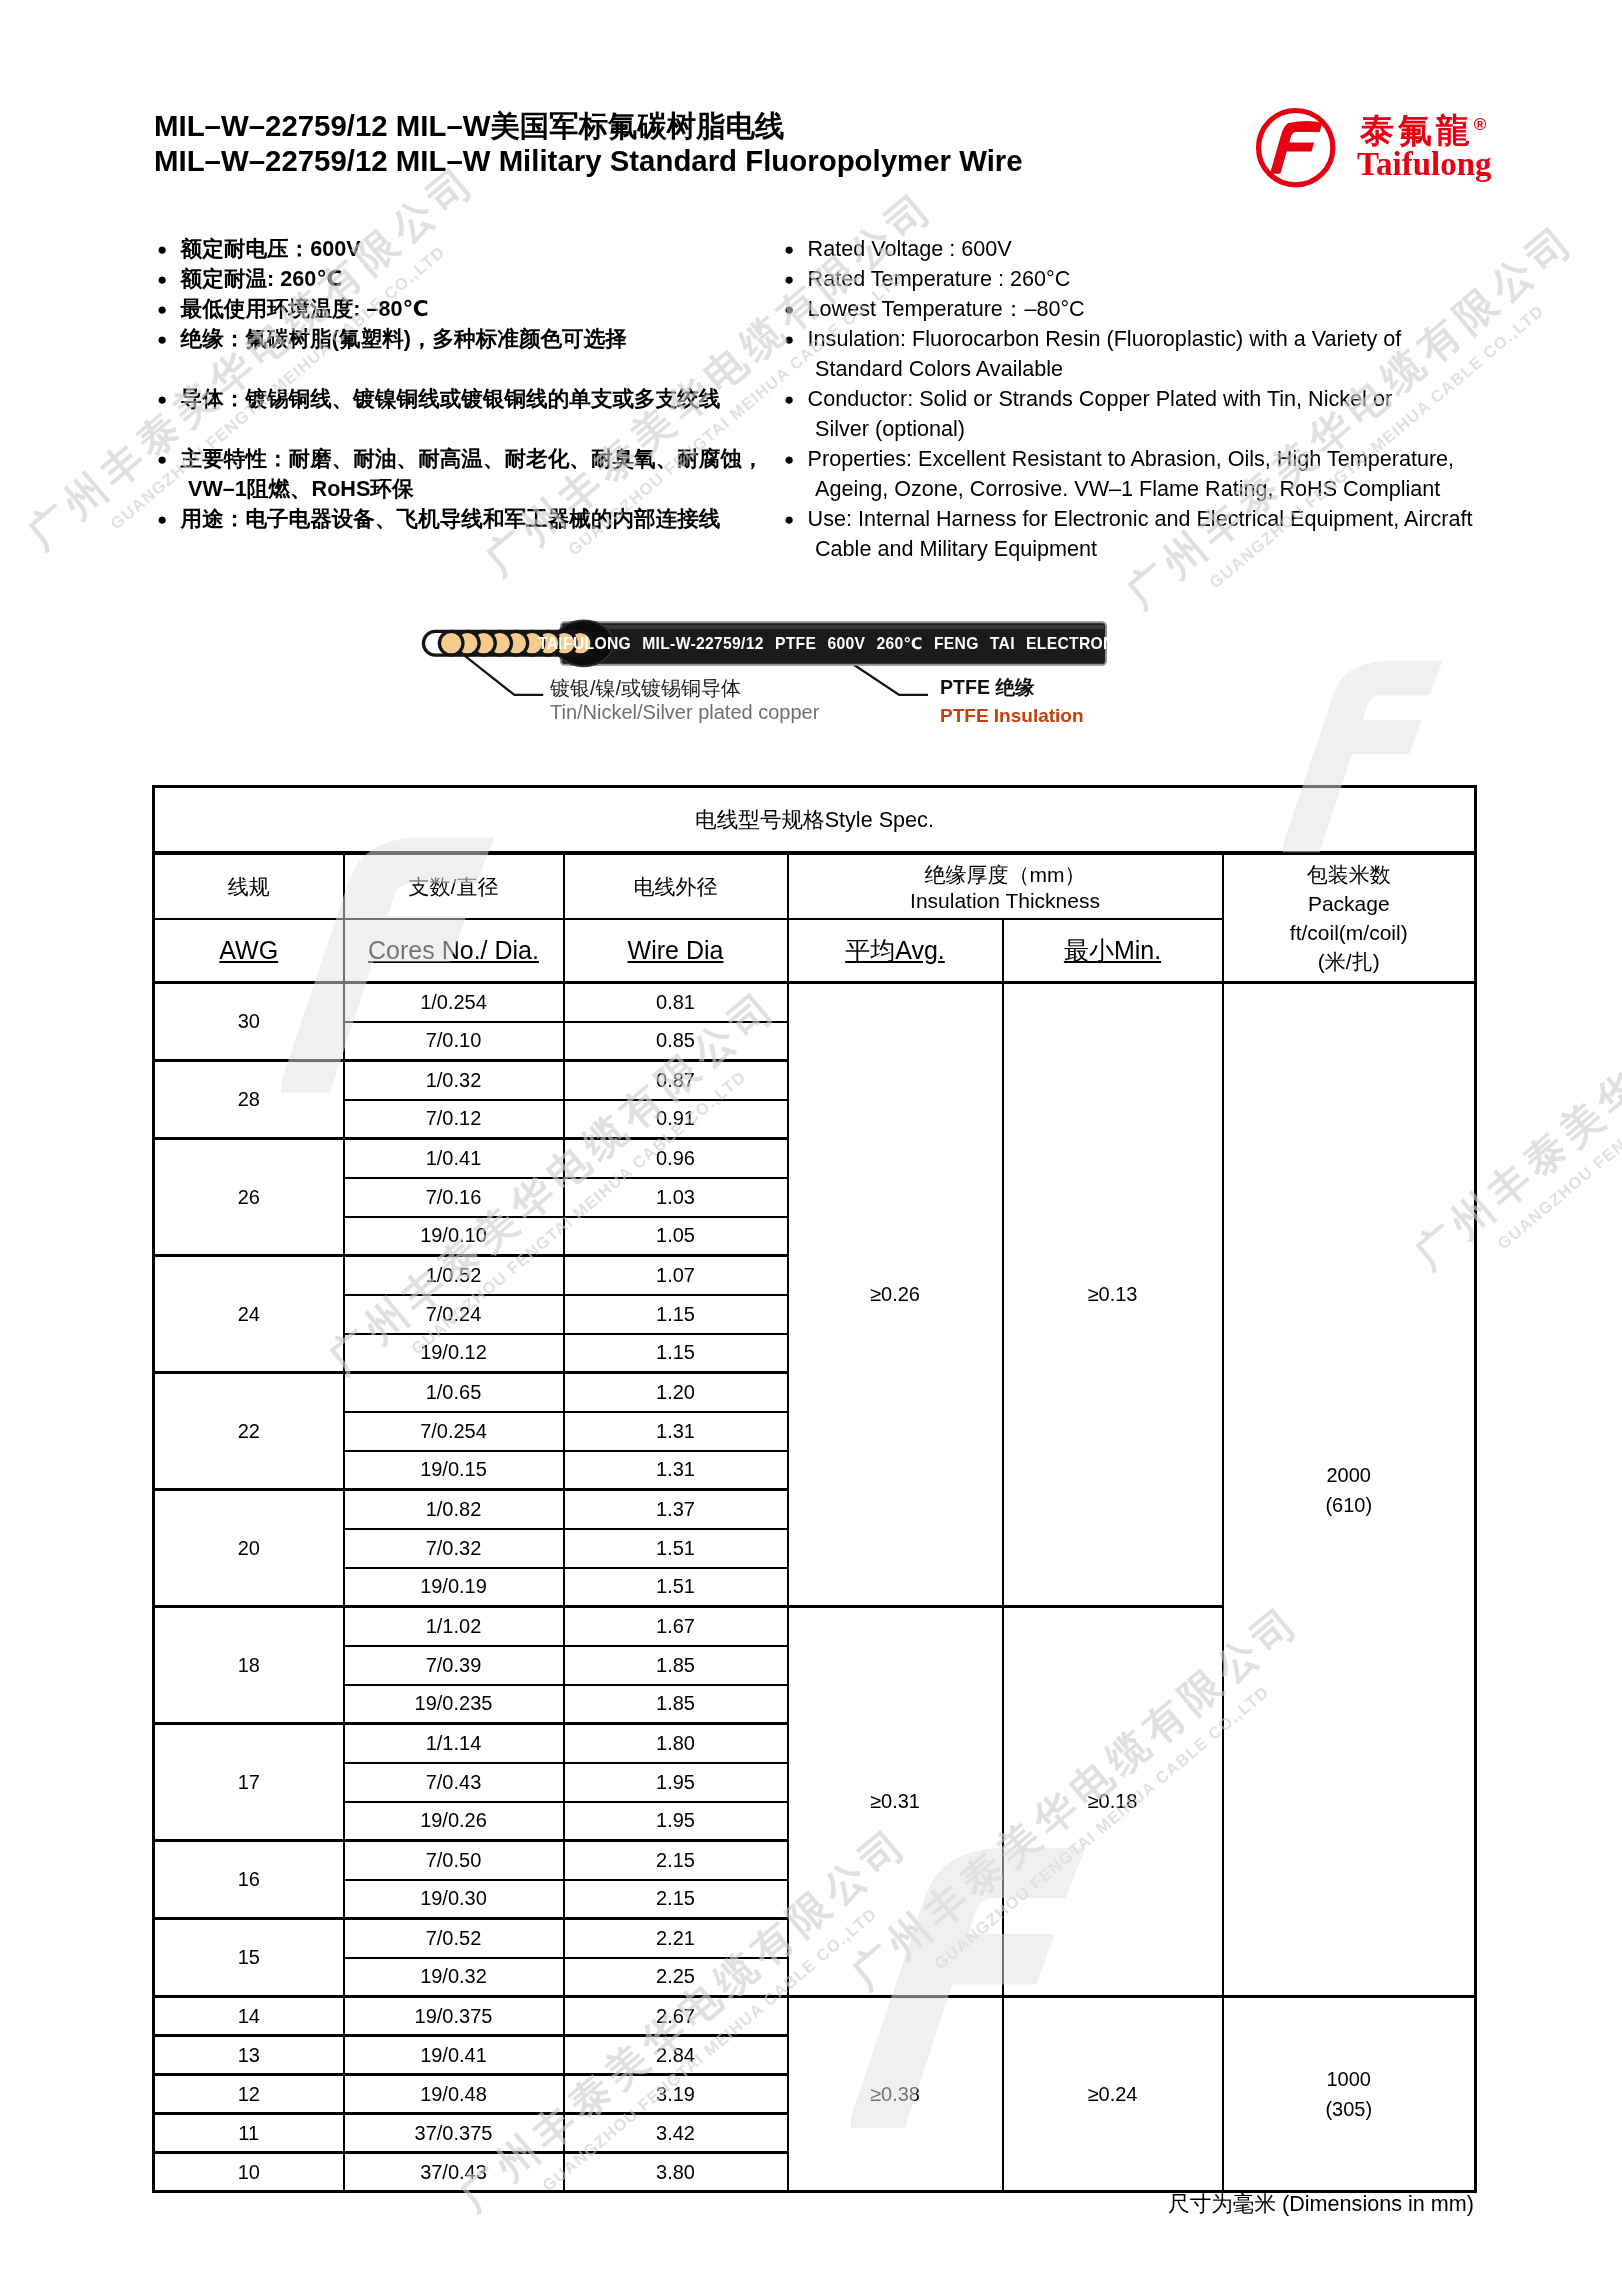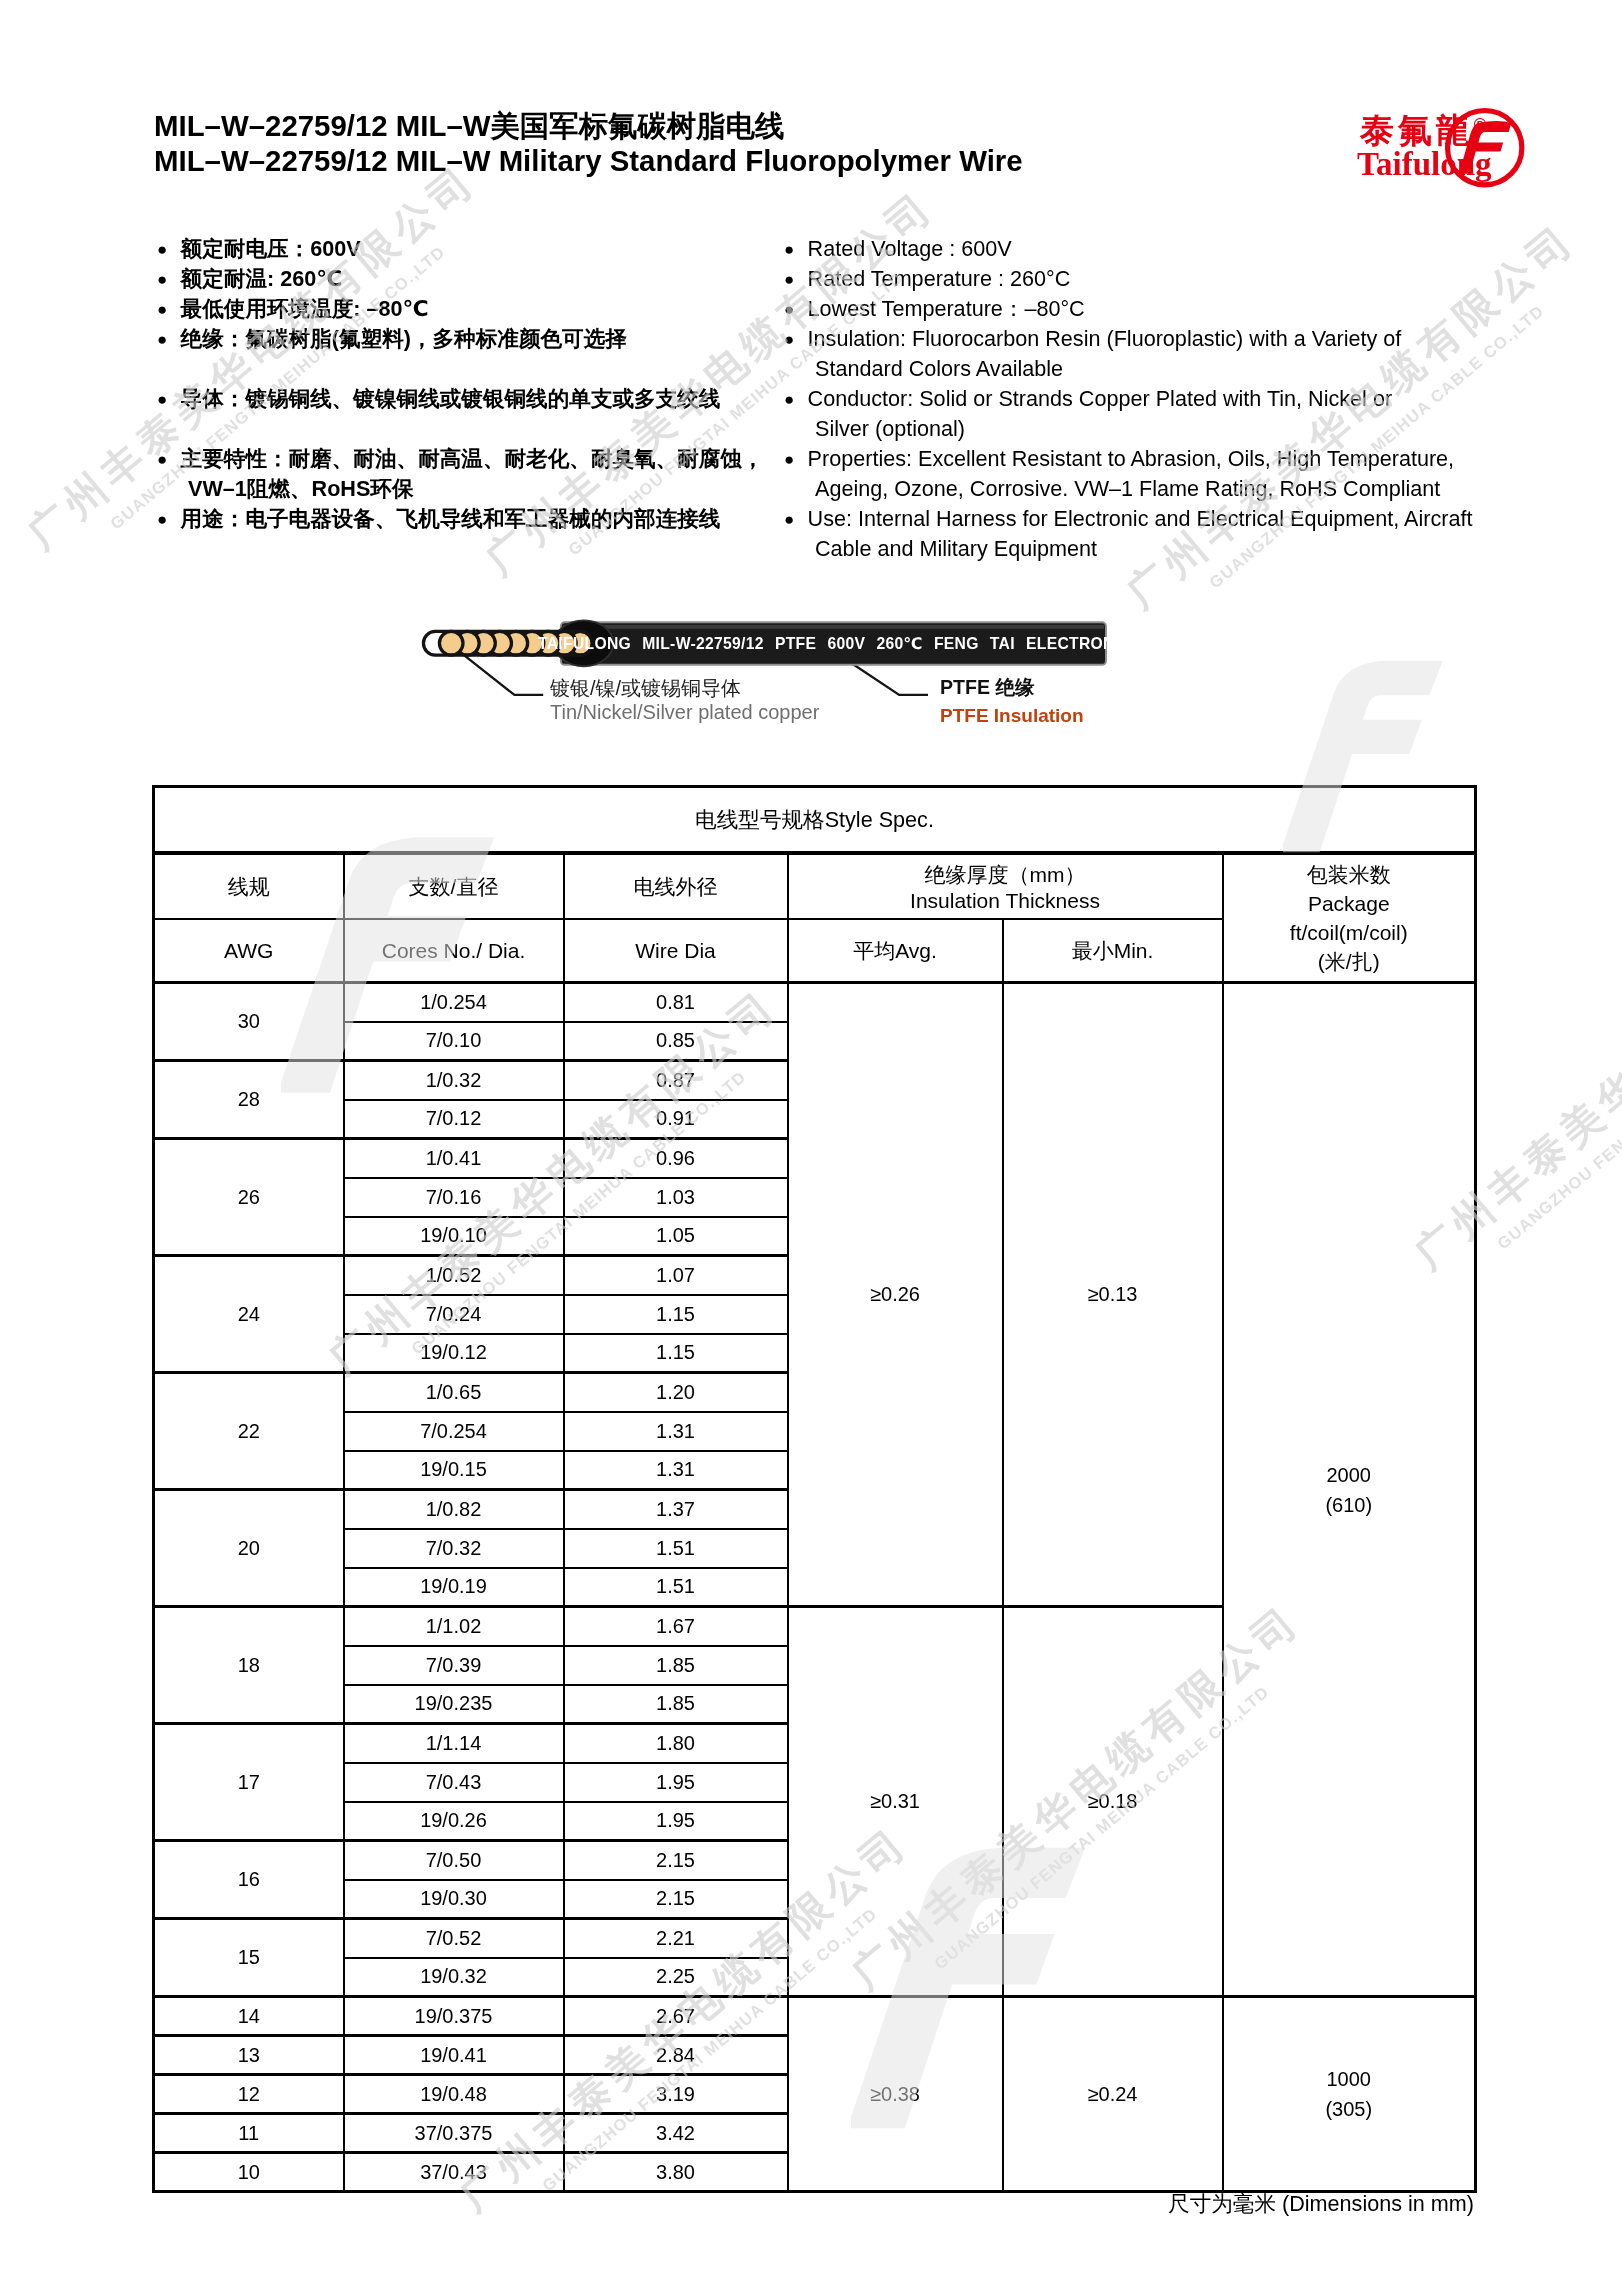--- a/index.html
+++ b/index.html
@@ -13,21 +13,21 @@
   .wm-en{font-size:16.4px;letter-spacing:1.3px;font-weight:600;margin-top:2.6px;}
   .ghost-f{position:absolute;opacity:.5;}
 
   
   #content{position:absolute;inset:0;z-index:1;}
 
   .title-line{position:absolute;left:154px;font-size:29.4px;font-weight:600;letter-spacing:0px;white-space:nowrap;}
   #title1{top:107px;}
   #title2{top:144px;}
 
-  #brand{position:absolute;left:1254px;top:103px;width:275px;height:92px;text-align:right;}
+  #brand{position:absolute;left:1254px;top:103px;width:275px;height:92px;}
   #brand-cn{position:absolute;left:106px;top:5.2px;font-size:34px;font-weight:700;color:#e60012;letter-spacing:3.9px;white-space:nowrap;}
   #brand-cn sup{font-size:17px;letter-spacing:0;}
   #brand-en{position:absolute;left:103px;top:43px;font-size:33px;font-weight:700;color:#e60012;font-family:"Liberation Serif","DejaVu Serif",serif;white-space:nowrap;}
 
   .spec-col{position:absolute;top:234px;}
   #spec-left{left:157px;width:622px;}
   #spec-right{left:784px;width:720px;}
   .spec-line{height:30px;line-height:30px;font-size:21.6px;white-space:nowrap;}
   .spec-line .bullet{display:inline-block;width:23.6px;font-size:17px;vertical-align:0.7px;}
   .spec-line.indent{padding-left:31px;}
@@ -43,21 +43,21 @@
   #cond-en{left:550px;top:701px;font-size:20px;font-weight:400;color:#6f6f6f;}
   #ins-cn{left:940px;top:674px;font-size:19.6px;font-weight:600;color:#111;}
   #ins-en{left:940px;top:705px;font-size:19px;font-weight:600;color:#c2410c;}
 
   
   #tbl-wrap{position:absolute;left:152px;top:785px;}
   #spec-table{border-collapse:collapse;table-layout:fixed;width:1322px;border:3.9px solid #000;}
   #spec-table th,#spec-table td{border:2.6px solid #000;text-align:center;vertical-align:middle;padding:0;font-weight:400;}
   #spec-table .tbl-title{height:63px;font-size:21.6px;border-bottom:4.6px solid #000;margin-top:20px;}
   tr.hdr-b th{height:63px;font-size:21px;border-bottom:3.9px solid #000;}
-  tr.hdr-c th{height:61px;font-size:21px;border-bottom:4.6px solid #000;}
+  tr.hdr-c th{height:61px;font-size:25px;border-bottom:4.6px solid #000;text-decoration:underline;}
   th.pkg-h{border-bottom:4.6px solid #000;font-size:20px;line-height:29px;}
   #spec-table tbody tr{height:39px;}
   #spec-table tbody td{font-size:20px;}
   #spec-table tbody tr.gs td{border-top:3.9px solid #000;}
   td.c-pkg div{line-height:30px;}
 
   #footnote{position:absolute;left:152px;top:2189px;width:1322px;text-align:right;font-size:21.6px;font-weight:500;}
 </style>
 </head>
 <body>

